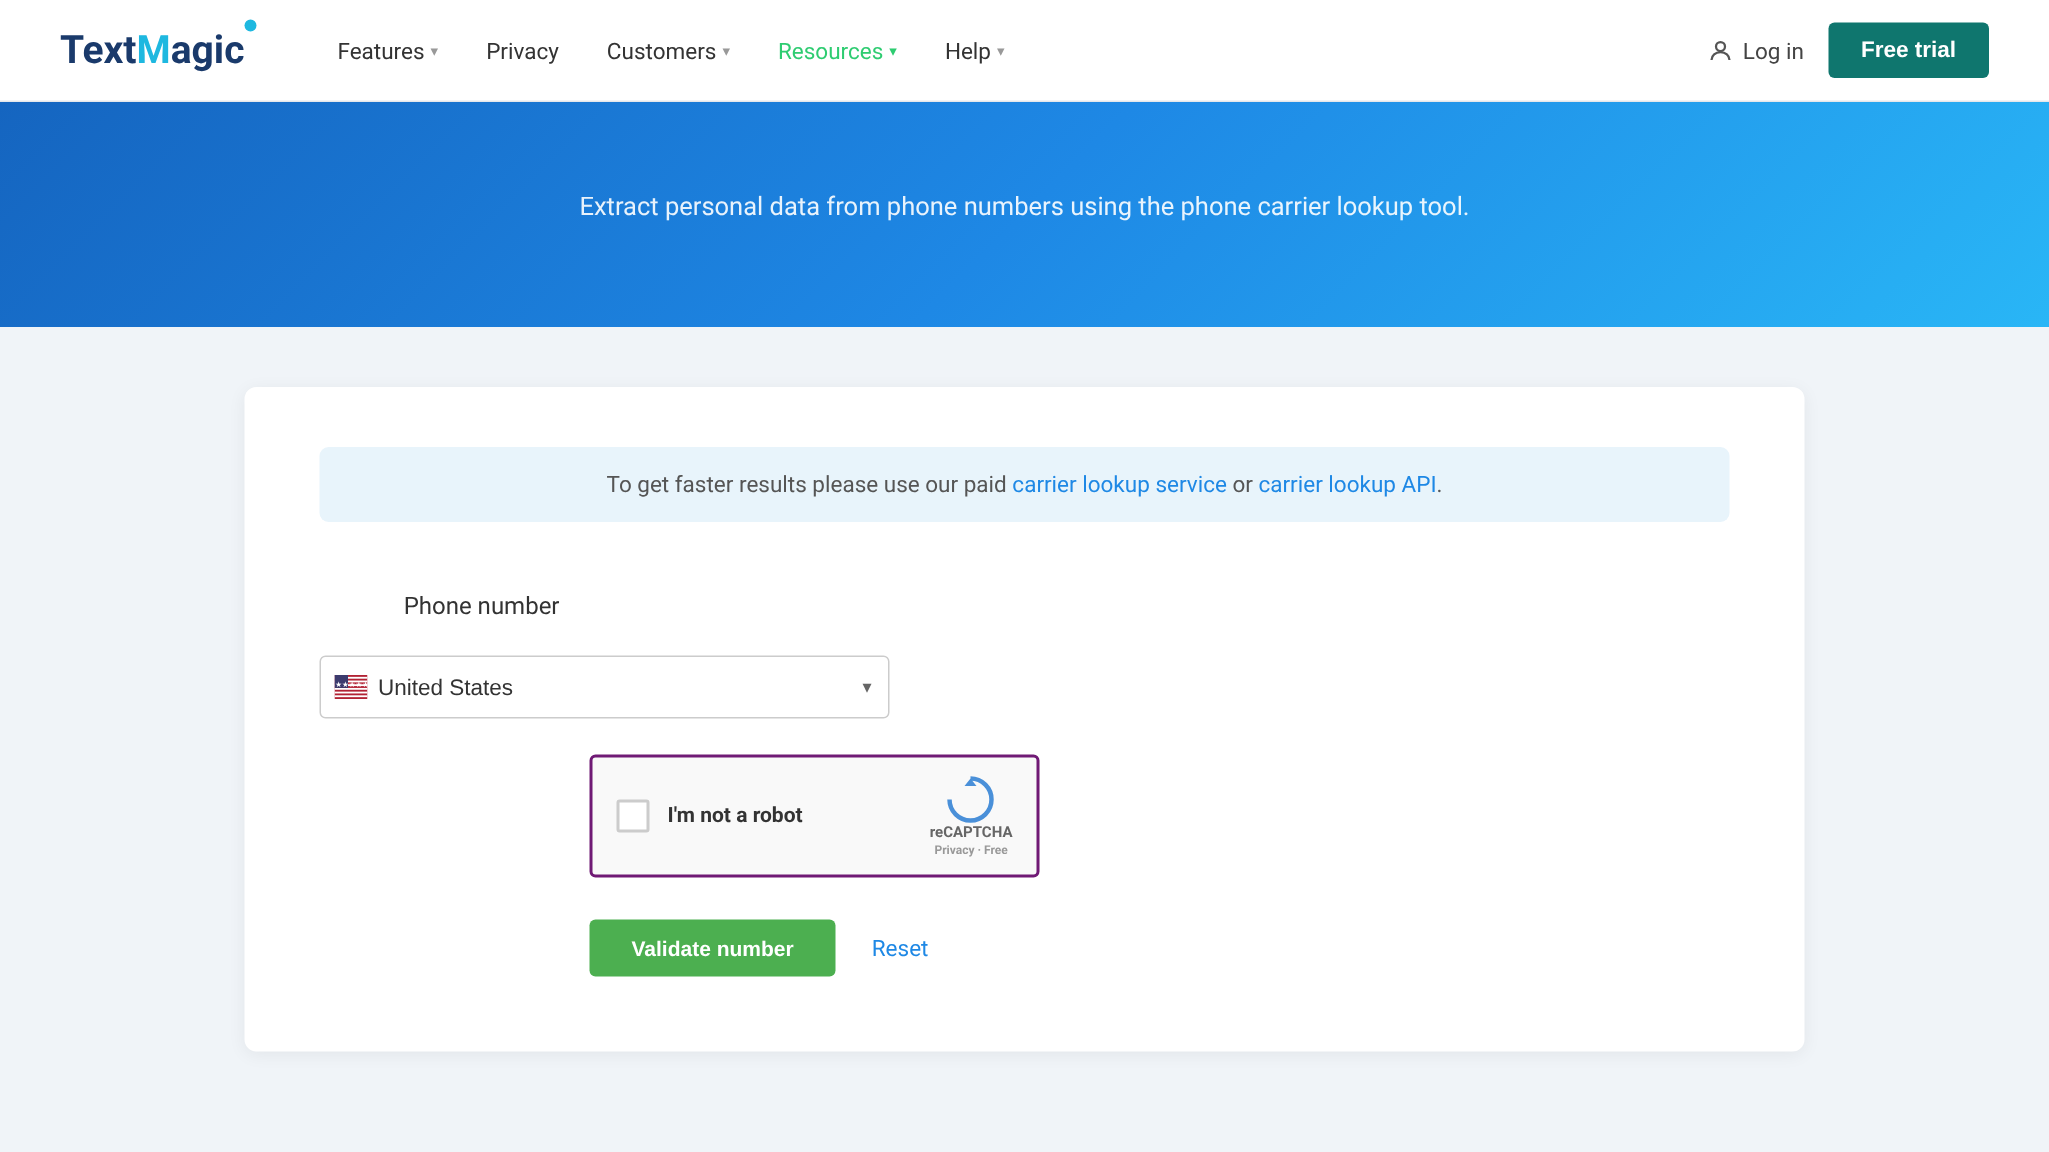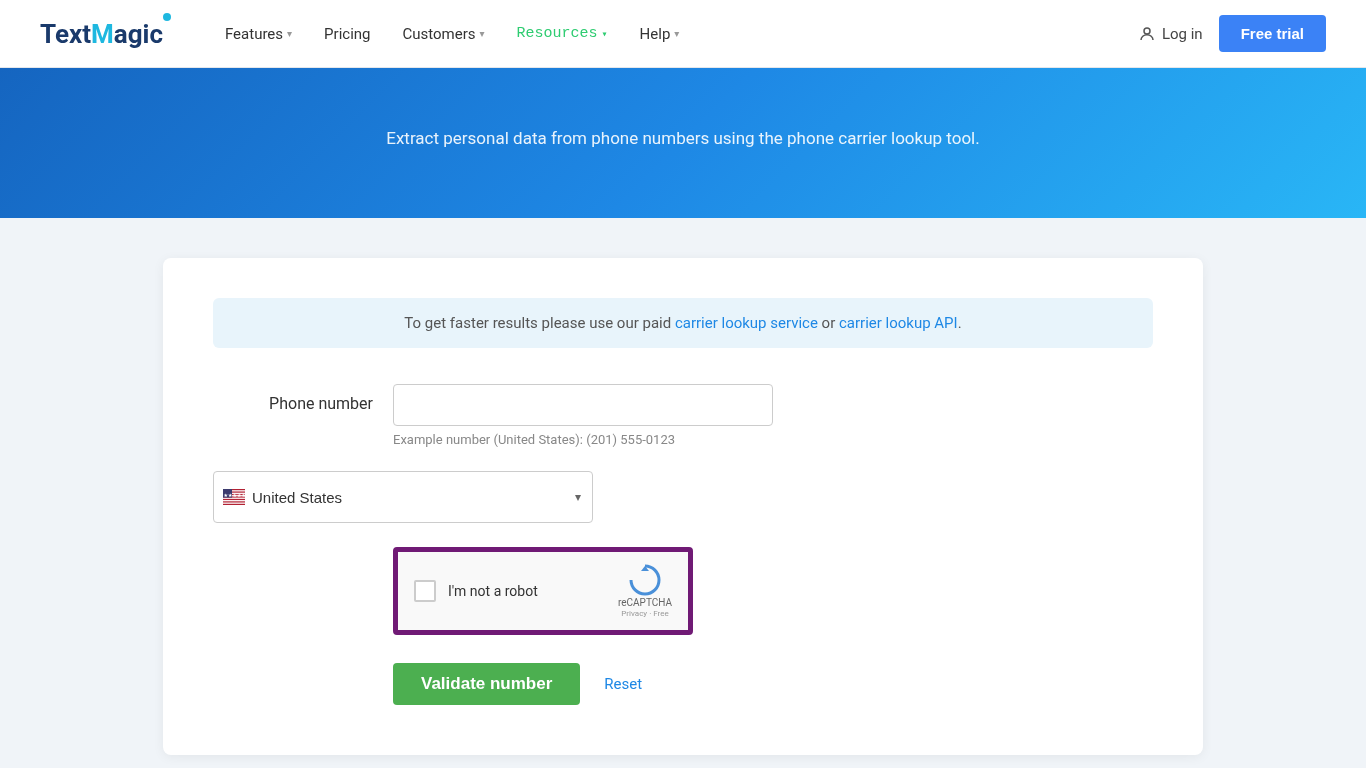--- a/index.html
+++ b/index.html
@@ -39,42 +39,42 @@
       display: flex;
       align-items: center;
       gap: 4px;
       padding: 8px 14px;
       font-size: 15px;
       color: #333;
       cursor: pointer;
       border-radius: 4px;
       text-decoration: none;
     }
-    .nav-item.resources { color: #2ecc71; font-family: Liberation Mono, monospace; }
+    .nav-item.resources { color: #2ecc71; }
     .nav-chevron {
       font-size: 10px;
       color: #999;
     }
     .nav-item.resources .nav-chevron { color: #2ecc71; }
     .header-actions {
       display: flex;
       align-items: center;
       gap: 16px;
     }
     .login-btn {
       display: flex;
       align-items: flex-start;
       gap: 6px;
       color: #444;
       font-size: 15px;
       cursor: pointer;
       text-decoration: none;
     }
     .free-trial-btn {
-      background: #3b82f6;
+      background: #0f766e;
       color: #fff;
       font-size: 15px;
       font-weight: 600;
       padding: 10px 22px;
       border-radius: 4px;
       cursor: pointer;
       border: none;
       text-decoration: none;
     }
 
@@ -159,21 +159,21 @@
       font-size: 13px;
       color: #888;
       margin-top: 6px;
     }
     .form-select-wrapper {
       position: relative;
       width: 100%;
     }
     .form-select {
       width: 100%;
-      height: 52px;
+      height: 42px;
       border: 1px solid #ccc;
       border-radius: 4px;
       padding: 8px 36px 8px 38px;
       font-size: 15px;
       color: #333;
       appearance: none;
       background: #fff;
       cursor: pointer;
       outline: none;
     }
@@ -197,26 +197,27 @@
     }
 
     
     .captcha-container {
       margin-left: 180px;
       margin-bottom: 28px;
     }
     .captcha-box {
       display: flex;
       align-items: center;
-      border: 5px solid #701a75;
+      border: 2px solid #701a75;
       border-radius: 4px;
       background: #f9f9f9;
       padding: 12px 16px;
       width: 300px;
       justify-content: space-between;
+      font-weight: bold;
     }
     .captcha-left {
       display: flex;
       align-items: center;
       gap: 12px;
     }
     .captcha-checkbox {
       width: 22px;
       height: 22px;
       border: 2px solid #ccc;
@@ -250,21 +251,21 @@
     
     .form-actions {
       margin-left: 180px;
       display: flex;
       align-items: center;
       gap: 24px;
     }
     .validate-btn {
       background: #4caf50;
       color: #fff;
-      font-size: 17px;
+      font-size: 14px;
       font-weight: 600;
       padding: 11px 28px;
       border-radius: 4px;
       border: none;
       cursor: pointer;
       text-align: right;
     }
     .reset-link {
       color: #1e88e5;
       font-size: 15px;
@@ -280,21 +281,21 @@
     <span class="logo-text">
       Text<span style="color:#1eb8e0">M</span><span style="position:relative;margin-top:41px;">agic<span style="position:absolute;top:-6px;right:-8px;width:8px;height:8px;background:#1eb8e0;border-radius:50%;display:inline-block;"></span></span>
     </span>
   </div>
   <nav class="nav">
     <a class="nav-item">
       <span>Features</span>
       <span class="nav-chevron">▾</span>
     </a>
     <a class="nav-item">
-      <span>Pricing</span>
+      <span>Privacy</span>
     </a>
     <a class="nav-item">
       <span>Customers</span>
       <span class="nav-chevron">▾</span>
     </a>
     <a class="nav-item resources">
       <span>Resources</span>
       <span class="nav-chevron">▾</span>
     </a>
     <a class="nav-item">
@@ -320,24 +321,20 @@
 
 <main class="main">
   <div class="card">
 
     <div class="info-banner">
       <span>To get faster results please use our paid </span><a href="#">carrier lookup service</a><span> or </span><a href="#">carrier lookup API</a><span>.</span>
     </div>
 
     <div class="form-row">
       <label class="form-label">Phone number</label>
-      <div class="form-field">
-        <input class="form-input" type="text" placeholder="" style="">
-        <div class="form-hint">Example number (United States): (201) 555-0123</div>
-      </div>
     </div>
 
     <div class="form-row">
       <div class="form-field">
         <div class="form-select-wrapper">
           
           <svg class="flag-icon" viewBox="0 0 22 16" xmlns="http://www.w3.org/2000/svg">
             <rect width="22" height="16" fill="#B22234"></rect>
             <rect y="1.23" width="22" height="1.23" fill="#fff"></rect>
             <rect y="3.69" width="22" height="1.23" fill="#fff"></rect>

